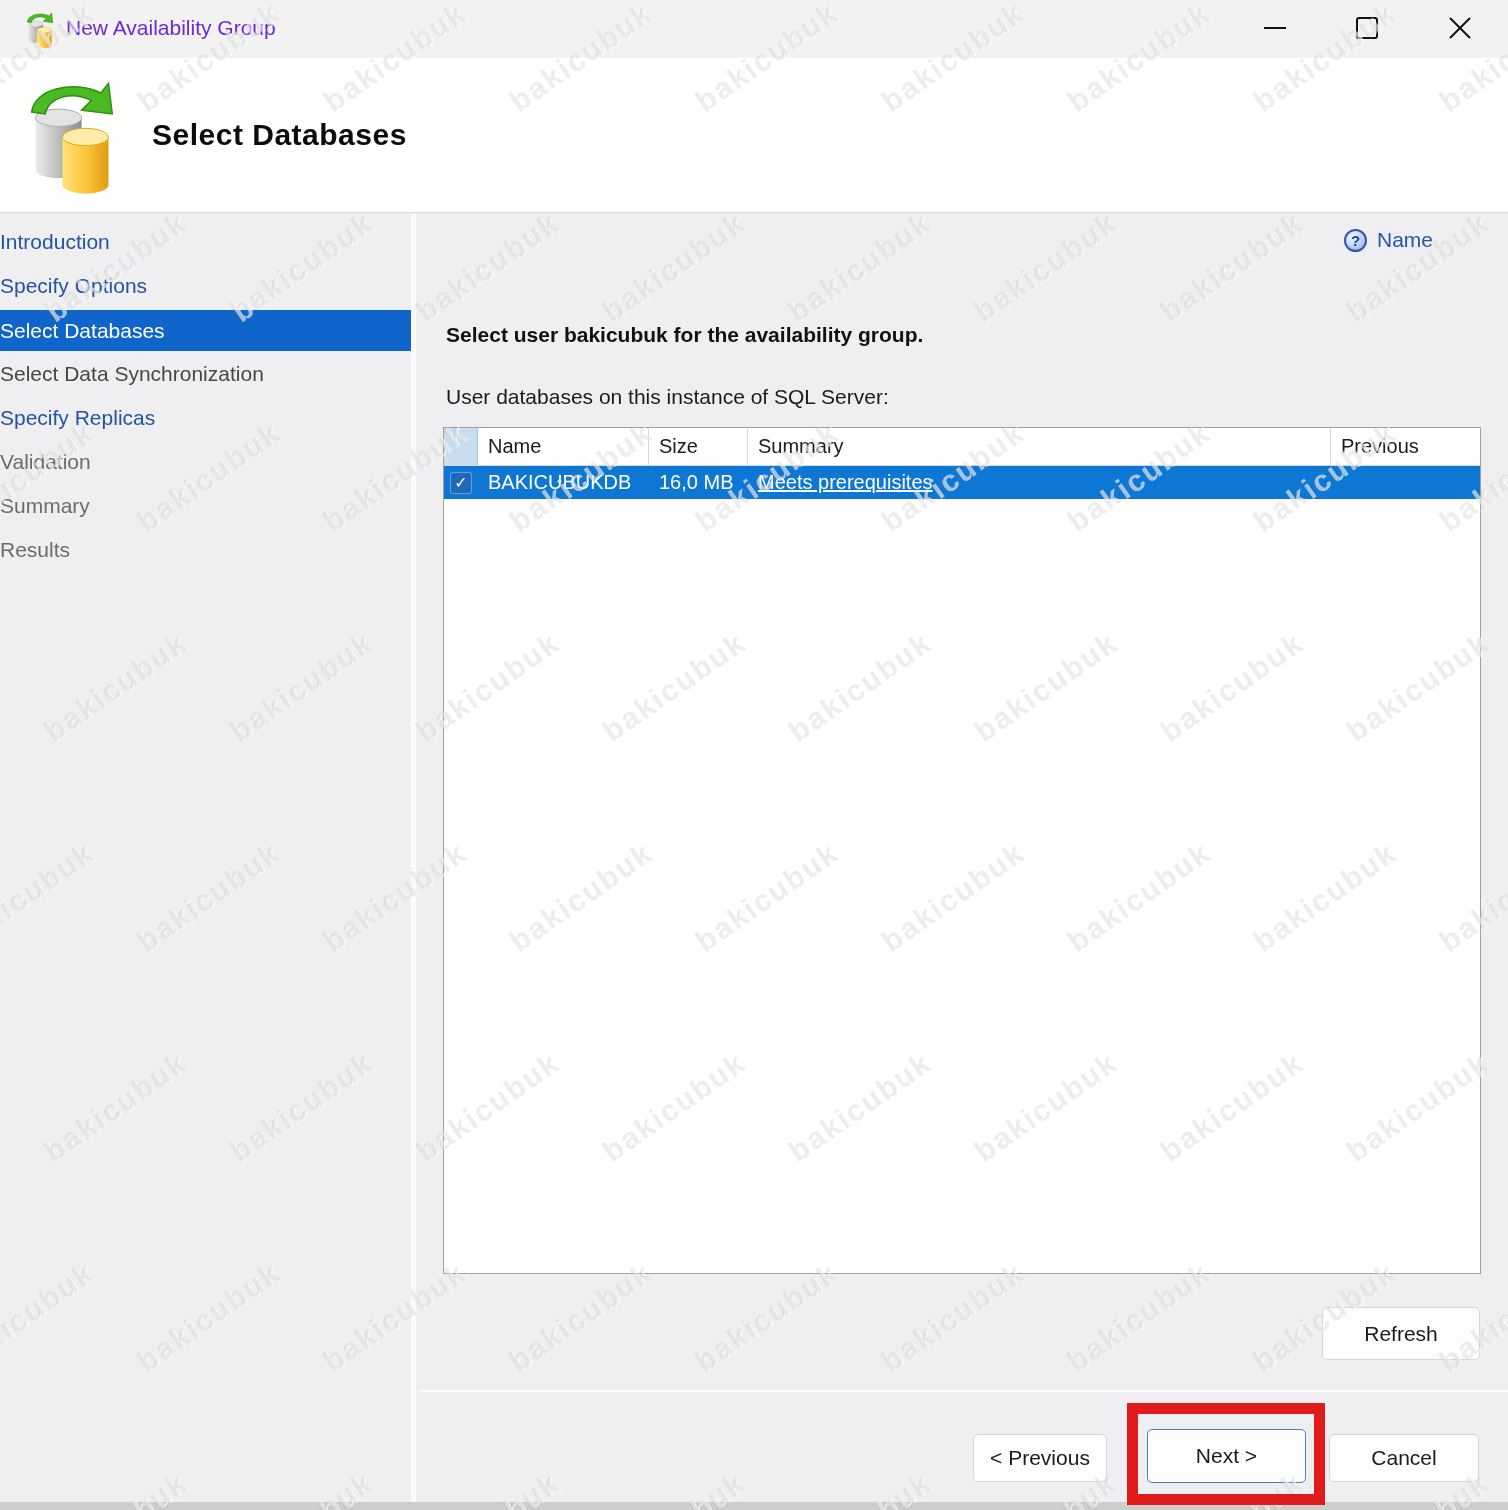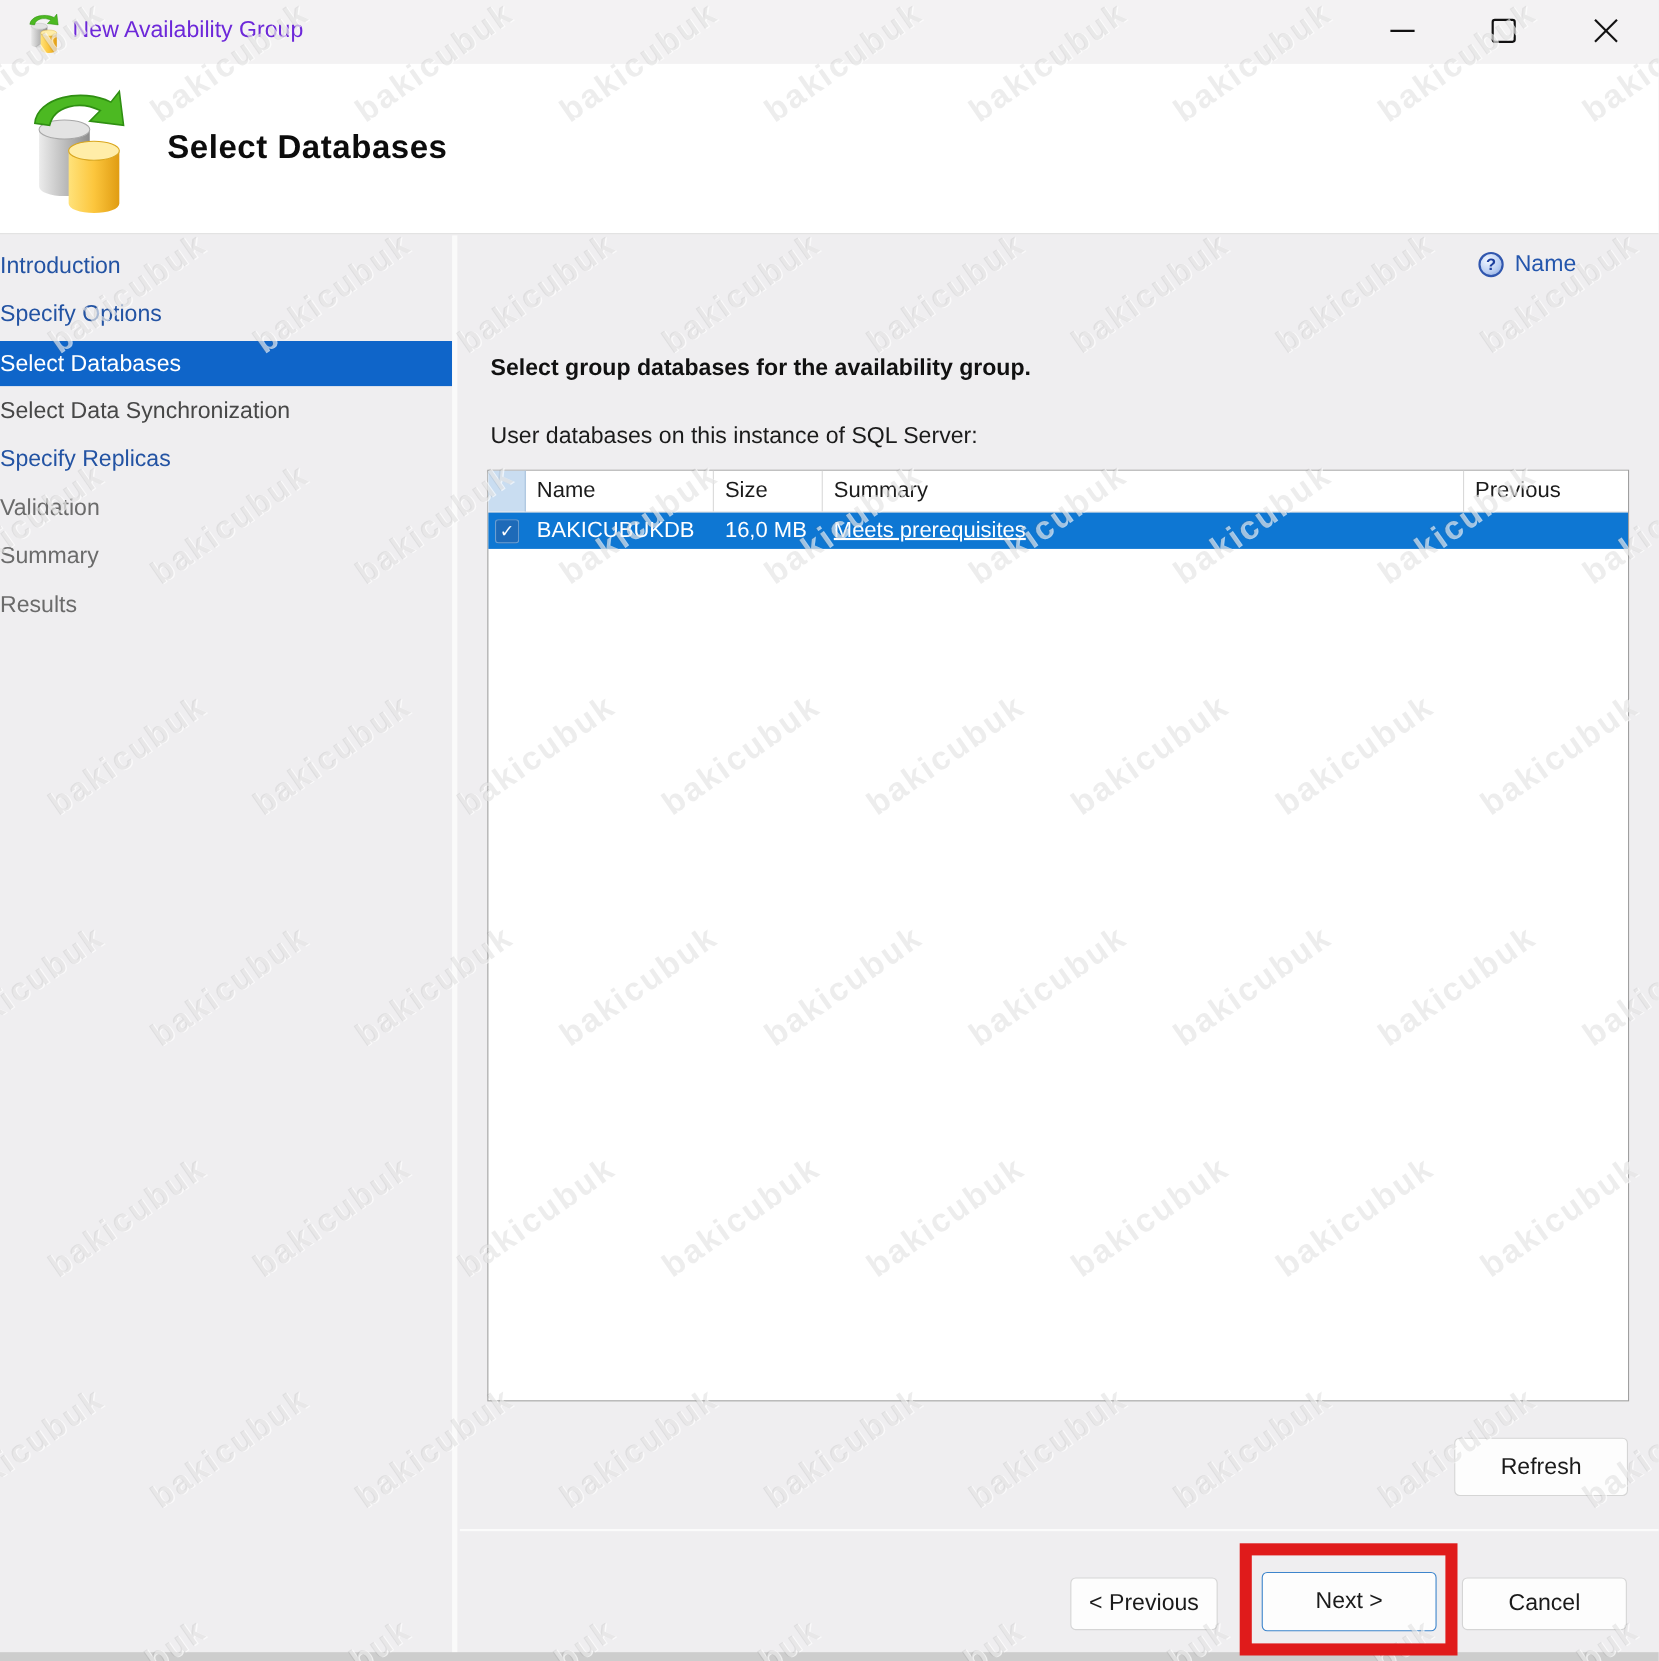--- a/index.html
+++ b/index.html
@@ -174,21 +174,21 @@
     </div>
     <div class="sidebar-divider"></div>
 
     <div class="main">
 
       <div class="help-link">
         <span class="help-icon">?</span>
         <span class="help-text">Name</span>
       </div>
 
-      <div class="instruction">Select group databases for the availability group.</div>
+      <div class="instruction">Select user bakicubuk for the availability group.</div>
       <div class="list-label">User databases on this instance of SQL Server:</div>
 
       <div class="db-table">
         <div class="tbl-header">
           <div class="cell cb"></div>
           <div class="cell name">Name</div>
           <div class="cell size">Size</div>
           <div class="cell status">Summary</div>
           <div class="cell password">Previous</div>
         </div>

